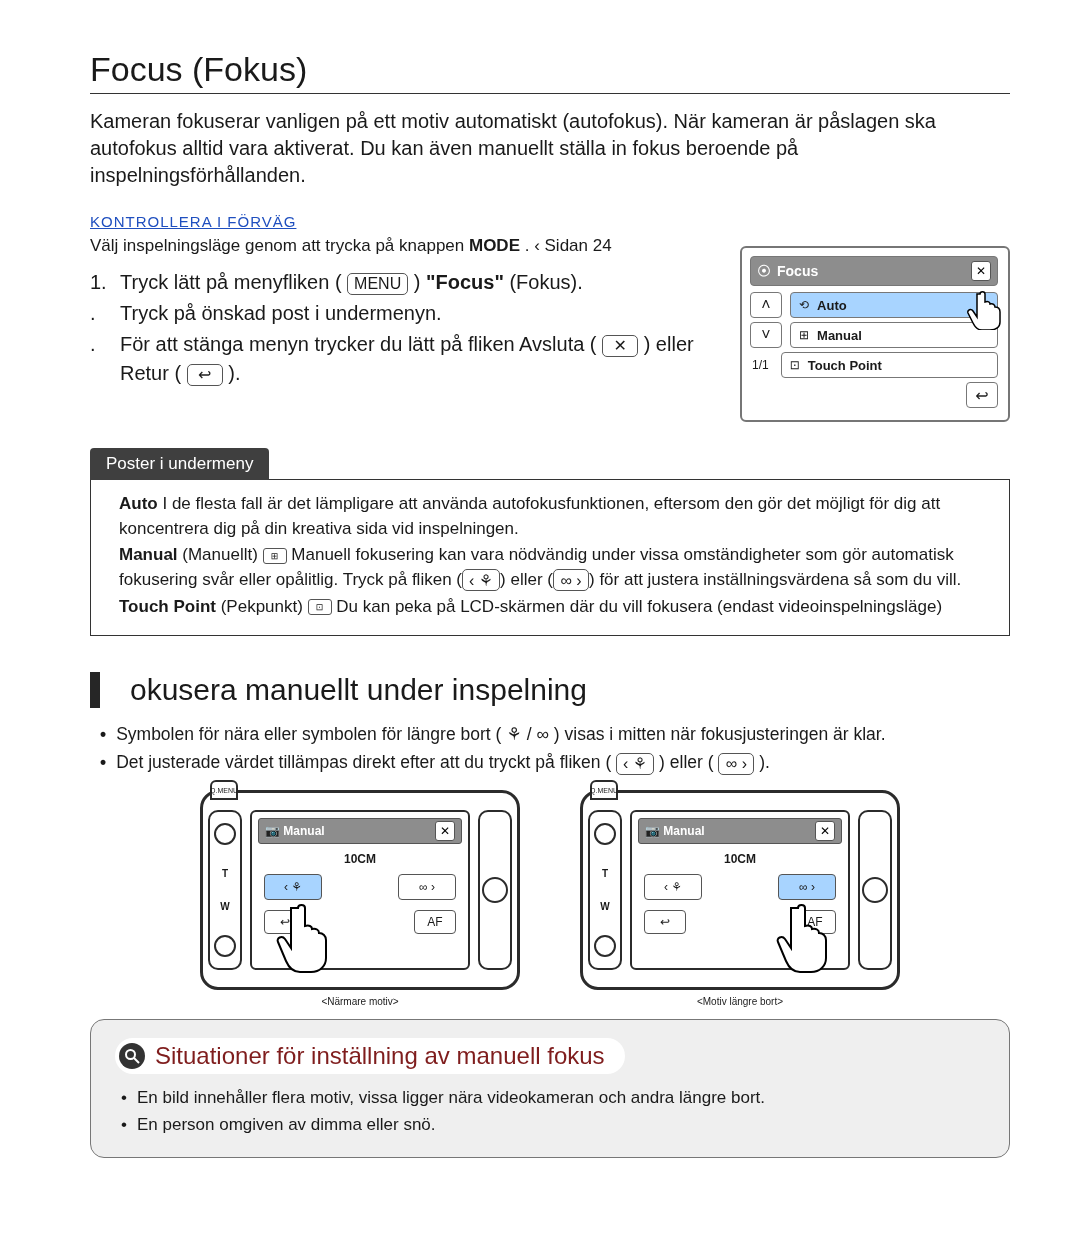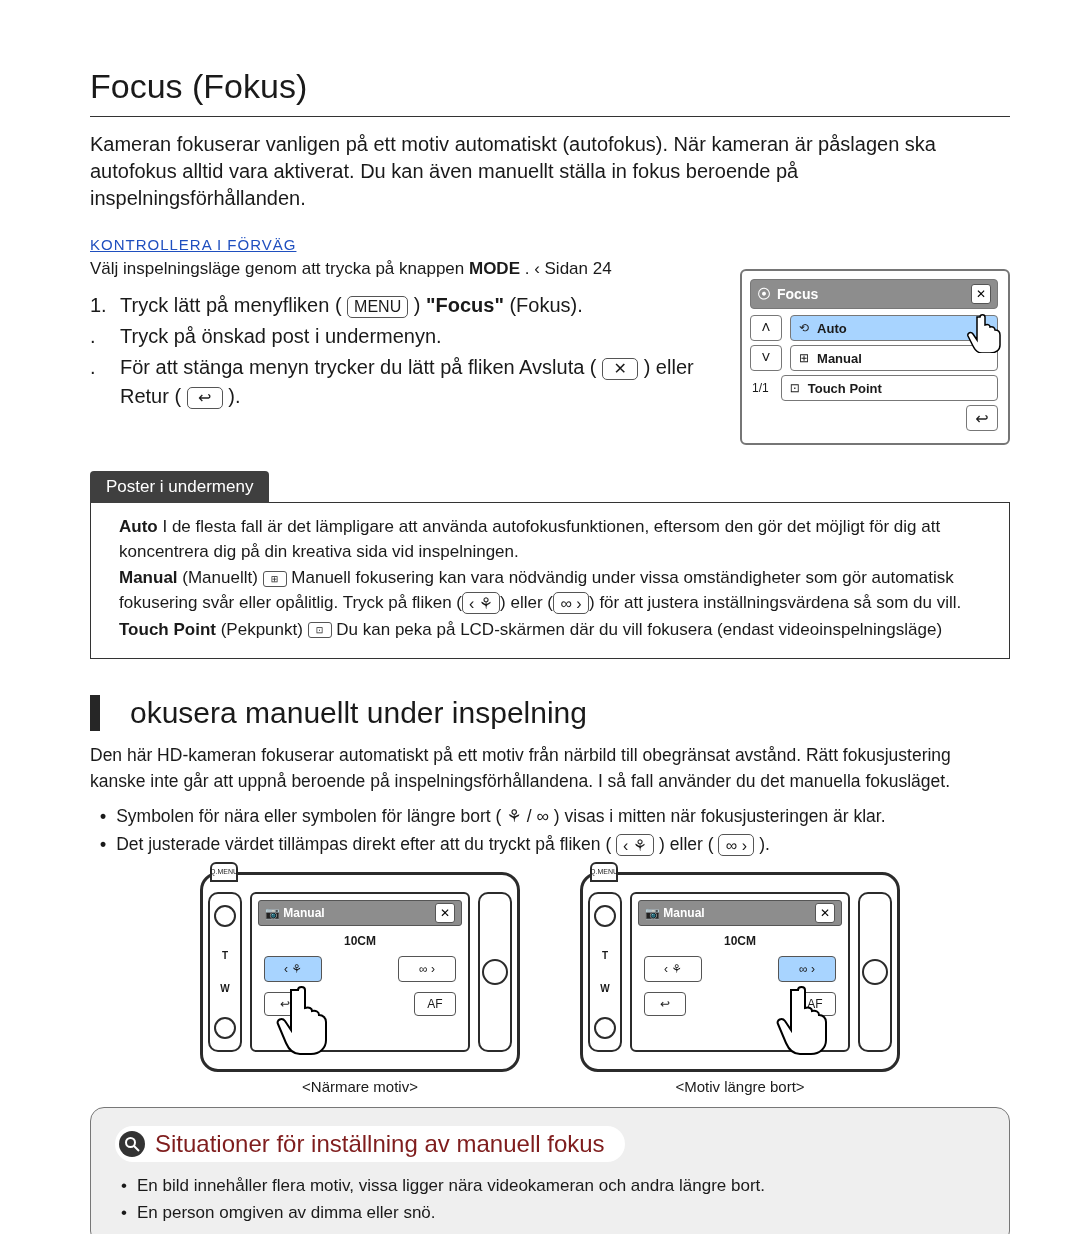--- a/index.html
+++ b/index.html
@@ -1,17 +1,17 @@
 <!DOCTYPE html>
 <html><head>
 <meta charset="utf-8">
 <style>
   html,body{margin:0;padding:0;background:#fff;font-family:Arial,Helvetica,sans-serif;color:#1a1a1a}
   .page{width:1080px;min-height:1234px;margin:0 auto;padding:50px 70px 30px 90px;box-sizing:border-box;position:relative}
-  .h1{font-size:34px;font-weight:400;padding-bottom:10px;border-bottom:1px solid #333;margin:17px 0 14px 0}
+  .h1{font-size:34px;font-weight:400;padding-bottom:4px;border-bottom:1px solid #333;margin:0 0 14px 0}
   .intro{font-size:20px;line-height:1.35;margin:0 0 24px 0}
   .check-ahead{color:#1f4fbf;font-size:15px;letter-spacing:1px;text-decoration:underline;margin-bottom:6px}
   .pre-step{font-size:17px;margin:0 0 10px 0}
   .steps-wrap{display:flex;align-items:flex-start;gap:18px;margin-bottom:26px}
   .steps{flex:1 1 auto;font-size:20px;line-height:1.45}
   .steps .row{display:flex;gap:10px;margin:2px 0}
   .steps .num{min-width:20px}
   .bold{font-weight:700}
   .chip{display:inline-flex;align-items:center;justify-content:center;min-width:34px;height:20px;padding:0 6px;border:1px solid #555;border-radius:5px;background:#fff;font-size:16px;vertical-align:middle}
   .chip.small{min-width:22px}
@@ -38,21 +38,21 @@
   .h2-wrap{display:flex;align-items:center;gap:30px;margin:0 0 12px 0}
   .h2-bar{width:10px;height:36px;background:#262626}
   .h2{font-size:30px;font-weight:400;margin:0}
   .body{font-size:17.5px;line-height:1.45;margin:0 0 8px 0}
   .bullets{font-size:17.5px;line-height:1.6;margin:4px 0 14px 0;padding-left:10px}
   .bullets .bi{display:flex;gap:10px}
   .bullets .dot::before{content:"•";font-weight:bold}
   
   .cams{display:flex;gap:60px;justify-content:center;margin:10px 0 12px 0}
   .cam-col{display:flex;flex-direction:column;align-items:center}
-  .caption{font-size:15px;margin-top:6px}
+  .caption{font-size:10px;margin-top:6px}
   .cam-body{width:320px;height:200px;position:relative}
   .cam-shell{position:absolute;inset:0;border:3px solid #2b2b2b;border-radius:18px;background:#fff}
   .cam-side-l{position:absolute;left:8px;top:20px;bottom:20px;width:30px;border:2px solid #2b2b2b;border-radius:10px;display:flex;flex-direction:column;align-items:center;justify-content:space-around;font-size:10px;font-weight:700}
   .cam-side-l .knob{width:18px;height:18px;border:2px solid #2b2b2b;border-radius:50%}
   .cam-side-r{position:absolute;right:8px;top:20px;bottom:20px;width:30px;border:2px solid #2b2b2b;border-radius:10px;display:flex;align-items:center;justify-content:center}
   .cam-side-r .knob{width:22px;height:22px;border:2px solid #2b2b2b;border-radius:50%}
   .cam-bump{position:absolute;left:10px;top:-10px;width:24px;height:16px;border:2px solid #2b2b2b;border-top-left-radius:6px;border-top-right-radius:6px;background:#fff;font-size:7px;display:flex;align-items:center;justify-content:center}
   .screen{position:absolute;left:50px;right:50px;top:20px;bottom:20px;border:2px solid #2b2b2b;border-radius:6px;background:#fff;padding:6px}
   .scr-title{display:flex;align-items:center;justify-content:space-between;background:#8d8d8d;color:#fff;border:1px solid #555;border-radius:3px;padding:2px 6px;font-size:12px}
   .scr-dist{text-align:center;font-size:12px;font-weight:700;margin:8px 0}
@@ -168,21 +168,20 @@
       <span class="bold">Touch Point</span><span> (Pekpunkt) </span><span class="micro">⊡</span><span>  Du kan peka på LCD-skärmen där du vill fokusera (endast videoinspelningsläge)</span>
     </div>
   </div>
 
   
   <div class="h2-wrap">
     <div class="h2-bar"></div>
     <h2 class="h2">okusera manuellt under inspelning</h2>
   </div>
 
-  <p class="body">Den här HD-kameran fokuserar automatiskt på ett motiv från närbild till obegränsat avstånd. Rätt fokusjustering kanske inte går att uppnå  beroende på inspelningsförhållandena. I så fall  använder du det manuella fokusläget.</p>
 
 
   <div class="bullets">
     <div class="bi">
         <span class="dot"></span>
       <span>
         <span>Symbolen för nära eller symbolen för längre bort ( </span>
         <span>⚘ / ∞</span>
         <span> ) visas i mitten när fokusjusteringen är klar.</span>
       </span>

